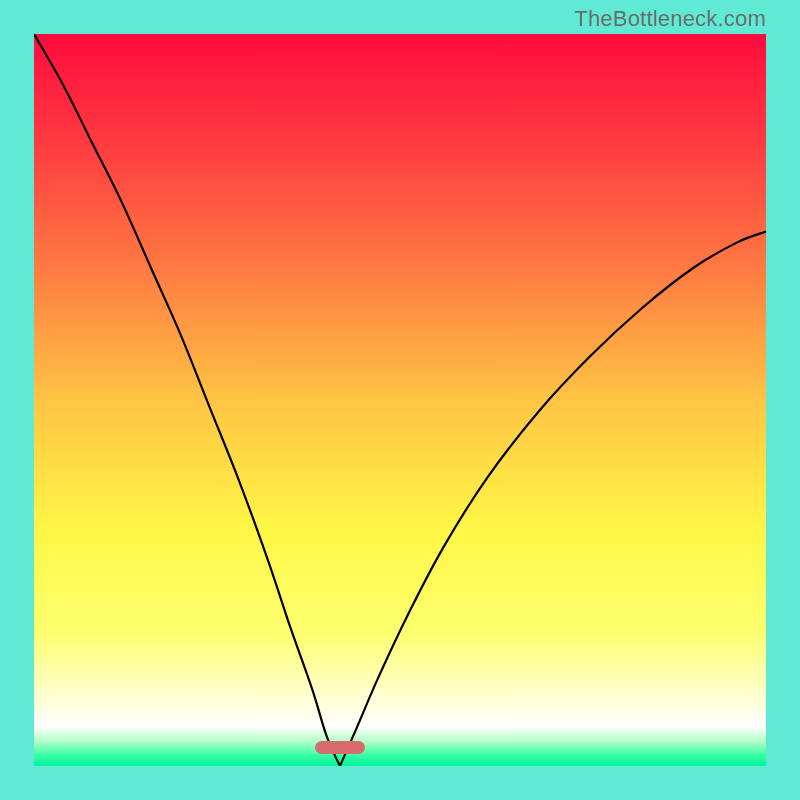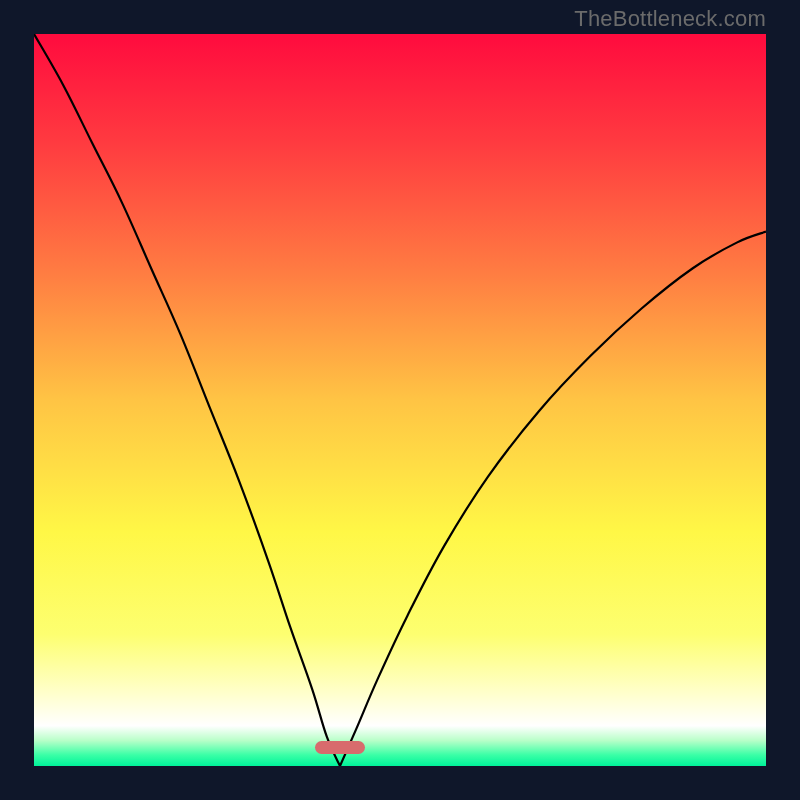--- a/index.html
+++ b/index.html
@@ -10,21 +10,21 @@
     background: #000;
     overflow: hidden;
     font-family: Arial, Helvetica, sans-serif;
   }
   .frame {
     position: absolute;
     left: 0;
     top: 0;
     width: 800px;
     height: 800px;
-    background: #0f172a;
+    background: #5eead4;
   }
   .plot {
     position: absolute;
     left: 34px;
     top: 34px;
     width: 732px;
     height: 732px;
     overflow: hidden;
   }
   .gradient {

